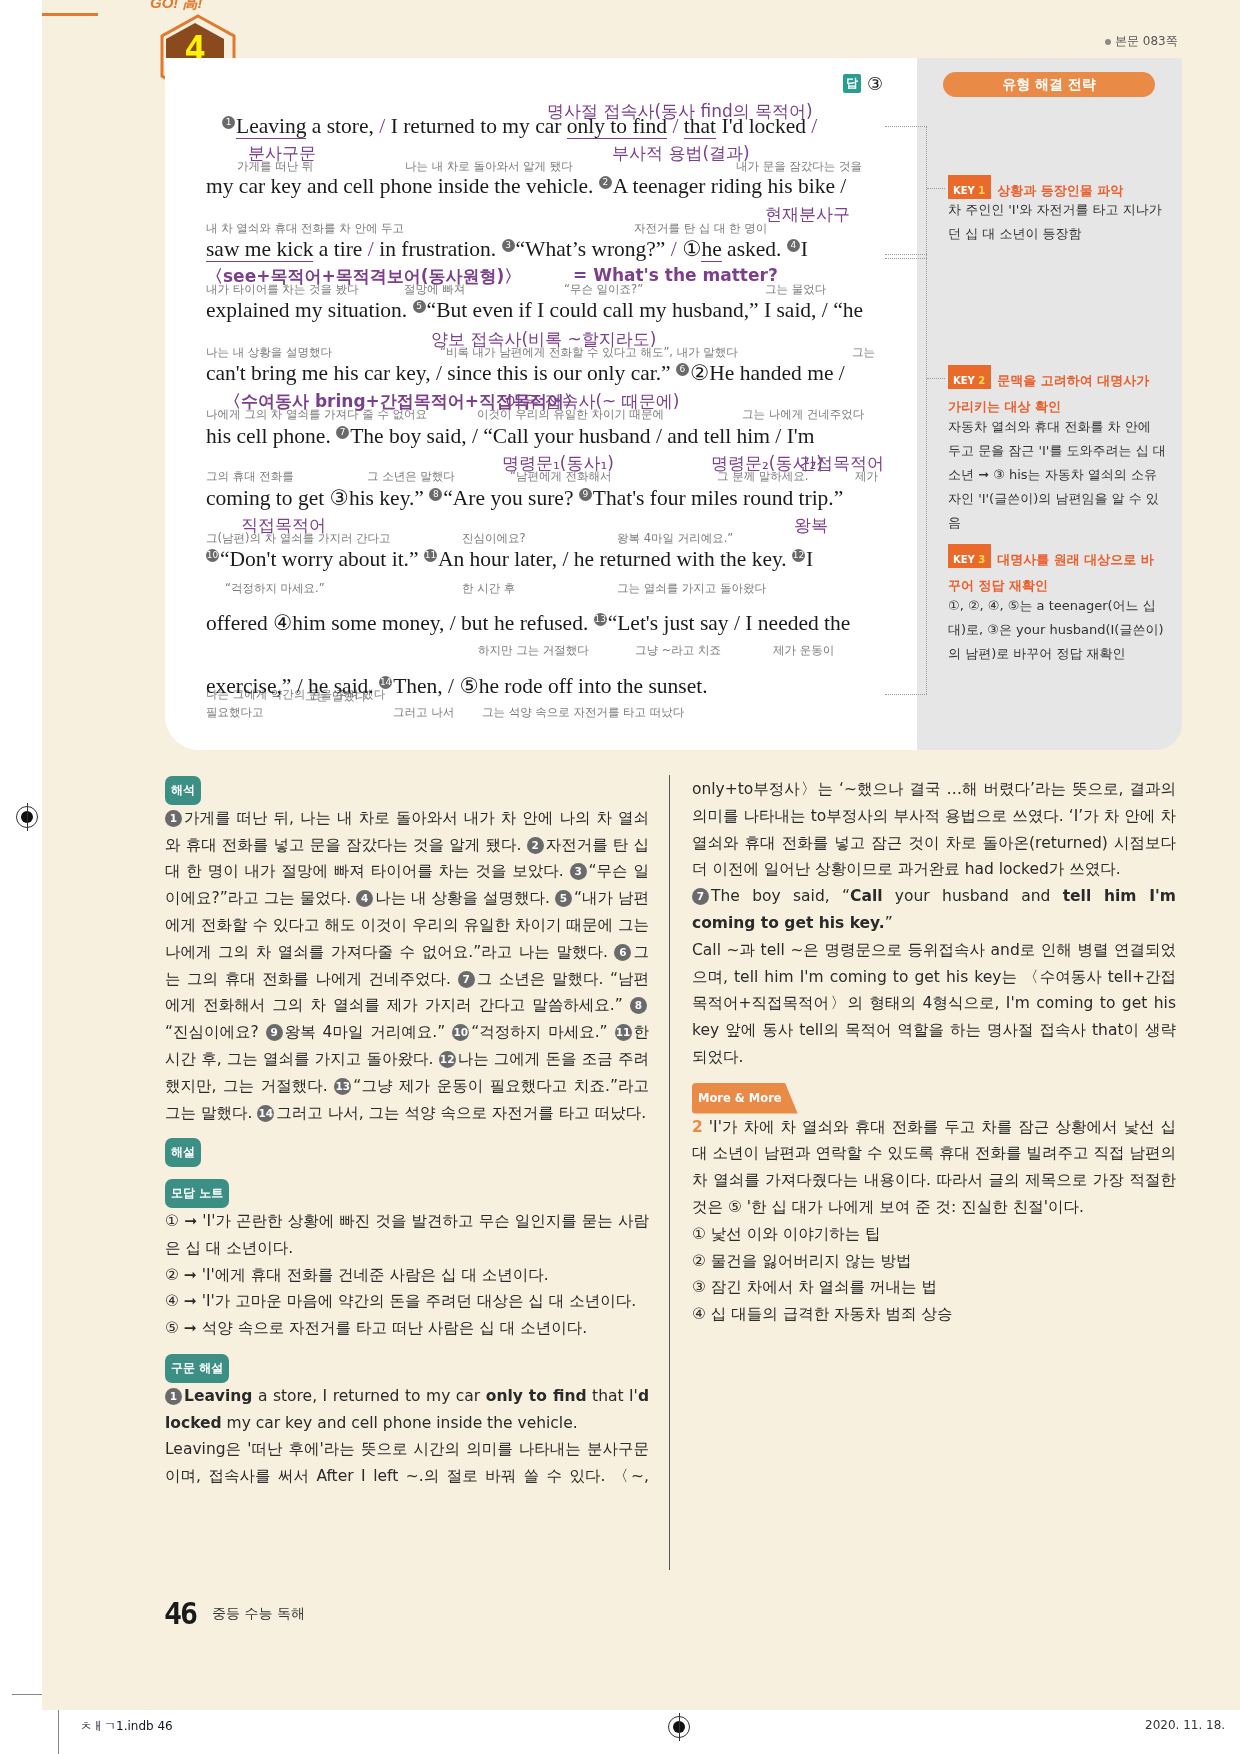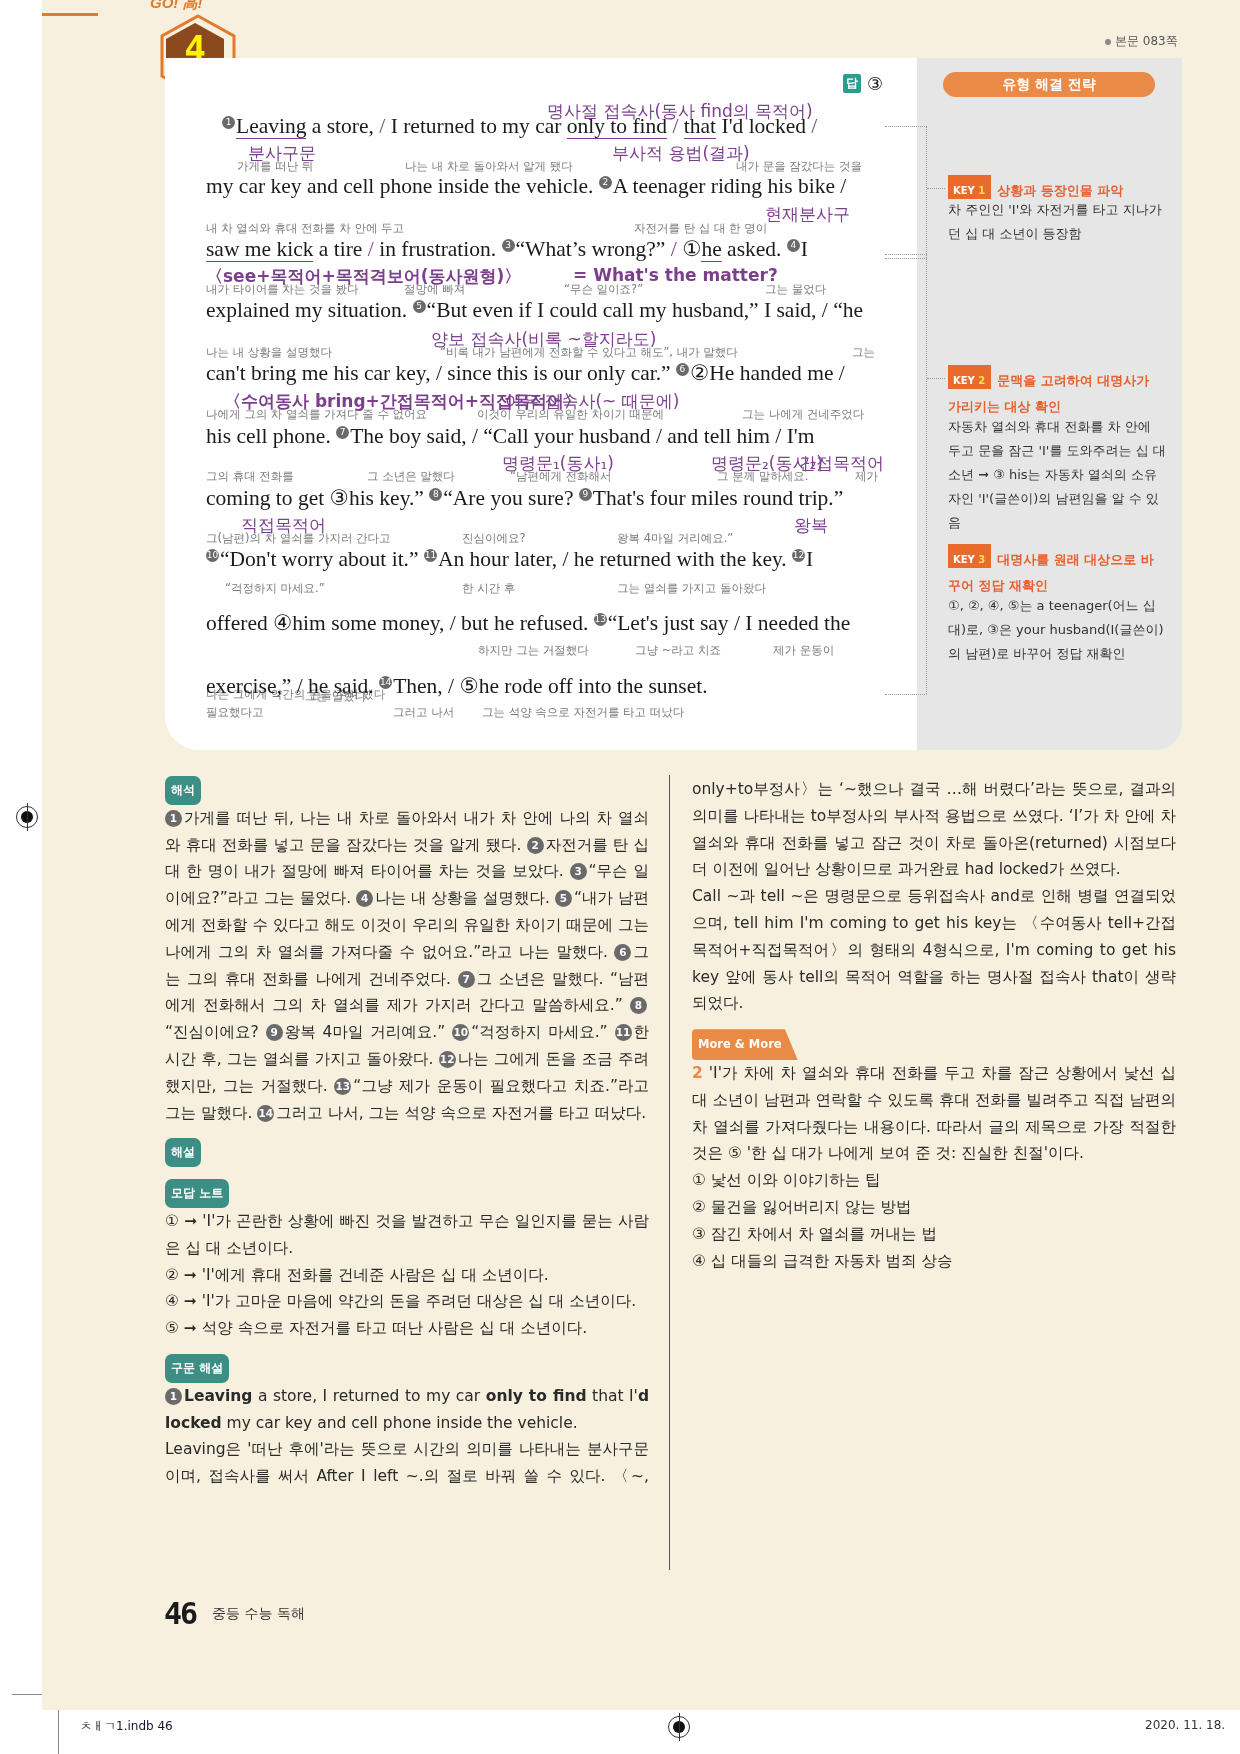--- a/index.html
+++ b/index.html
@@ -196,20 +196,21 @@
   <p>⑤ ➞ 석양 속으로 자전거를 타고 떠난 사람은 십 대 소년이다.</p>
   <div class="blk"><span class="sec-tag">구문 해설</span></div>
   <p><span class="cnum">1</span><b>Leaving</b><span> a store, I returned to my car </span><b>only to find</b><span> that I'</span><b>d locked</b><span> my car key and cell phone inside the vehicle.</span></p>
   <p style="height:54px;overflow:hidden;">Leaving은 '떠난 후에'라는 뜻으로 시간의 의미를 나타내는 분사구문이며, 접속사를 써서 After I left ~.의 절로 바꿔 쓸 수 있다. 〈~, only+to부정사〉는 '~했으나 결국 …해 버렸다'라는 뜻으로, 결과의 의미를 나타내는 to부정사의 부사적 용법으로 쓰였다. 'I'가 차 안에 차 열쇠와 휴대 전화를 넣고 잠근 것이 차로 돌아온(returned) 시점보다 더 이전에 일어난 상황이므로 과거완료 had locked가 쓰였다.</p>
 </div>
 
 <div class="col-divider"></div>
 
 <div class="col" style="left:692px;top:776px;width:484px;">
   <p>only+to부정사〉는 ‘~했으나 결국 …해 버렸다’라는 뜻으로, 결과의 의미를 나타내는 to부정사의 부사적 용법으로 쓰였다. ‘I’가 차 안에 차 열쇠와 휴대 전화를 넣고 잠근 것이 차로 돌아온(returned) 시점보다 더 이전에 일어난 상황이므로 과거완료 had locked가 쓰였다.</p>
+  <p><span class="cnum">7</span><span>The boy said, “</span><b>Call</b><span> your husband and </span><b>tell him I'm coming to get his key.</b><span>”</span></p>
   <p>Call ~과 tell ~은 명령문으로 등위접속사 and로 인해 병렬 연결되었으며, tell him I'm coming to get his key는 〈수여동사 tell+간접목적어+직접목적어〉의 형태의 4형식으로, I'm coming to get his key 앞에 동사 tell의 목적어 역할을 하는 명사절 접속사 that이 생략되었다.</p>
   <div class="blk"><span class="more-tag">More &amp; More</span></div>
   <p><b style="color:#ea8a47;">2</b> <span>'I'가 차에 차 열쇠와 휴대 전화를 두고 차를 잠근 상황에서 낯선 십 대 소년이 남편과 연락할 수 있도록 휴대 전화를 빌려주고 직접 남편의 차 열쇠를 가져다줬다는 내용이다. 따라서 글의 제목으로 가장 적절한 것은 ⑤ '한 십 대가 나에게 보여 준 것: 진실한 친절'이다.</span></p>
   <p>① 낯선 이와 이야기하는 팁</p>
   <p>② 물건을 잃어버리지 않는 방법</p>
   <p>③ 잠긴 차에서 차 열쇠를 꺼내는 법</p>
   <p>④ 십 대들의 급격한 자동차 범죄 상승</p>
 </div>
 
 <div class="page-num">46</div>

